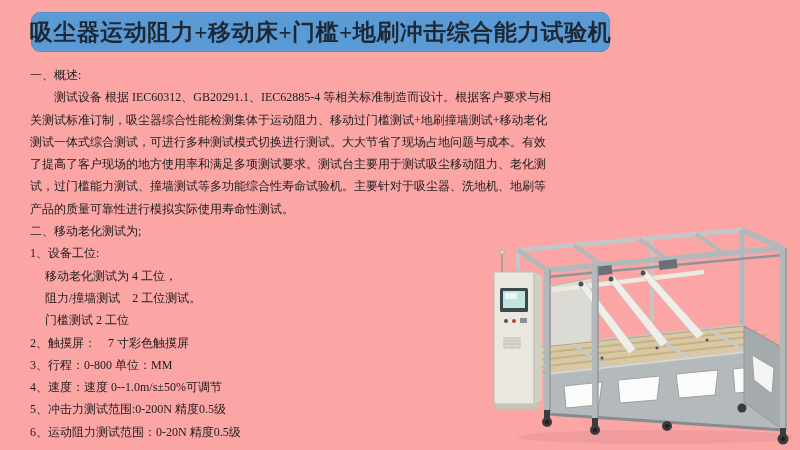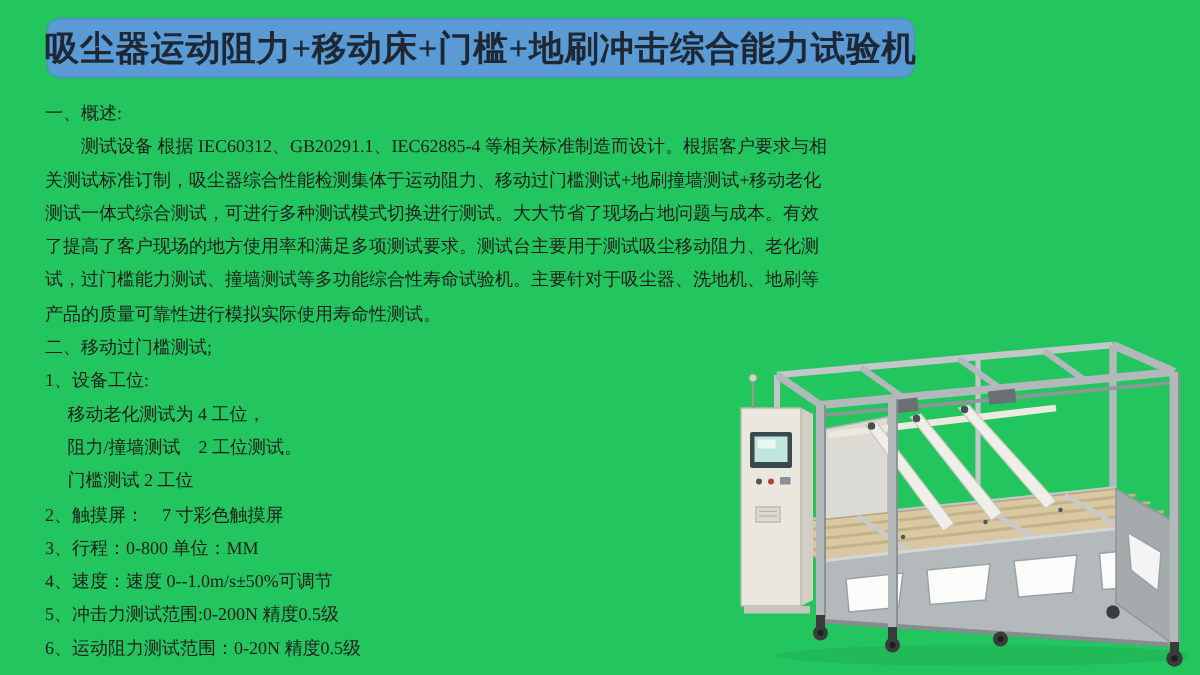--- a/index.html
+++ b/index.html
@@ -1,20 +1,20 @@
 <!DOCTYPE html>
 <html><head>
 <meta charset="utf-8">
 <style>
   html,body{margin:0;padding:0;}
   body{
     width:800px;height:450px;background:#ffffff;position:relative;overflow:hidden;
     font-family:"Liberation Serif","DejaVu Serif",serif;
   }
-  .page{position:absolute;inset:0;background:#22c55e;}
+  .page{position:absolute;inset:0;background:#fca5a5;}
 
   
   .title-bar{
     position:absolute;left:31px;top:12px;width:579px;height:40px;
     background:#5b9bd5;border:1px solid #4f90c9;border-radius:9px;
     display:flex;align-items:center;justify-content:center;box-sizing:border-box;
   }
   .title-text{
     font-size:23px;font-weight:bold;color:#1e2834;letter-spacing:0.5px;white-space:nowrap;
   }
@@ -50,21 +50,21 @@
 
 
   <div class="text-flow">
     <div class="tline">一、概述:</div>
     <div class="tline">　　测试设备 根据 IEC60312、GB20291.1、IEC62885-4 等相关标准制造而设计。根据客户要求与相
 关测试标准订制，吸尘器综合性能检测集体于运动阻力、移动过门槛测试+地刷撞墙测试+移动老化
 测试一体式综合测试，可进行多种测试模式切换进行测试。大大节省了现场占地问题与成本。有效
 了提高了客户现场的地方使用率和满足多项测试要求。测试台主要用于测试吸尘移动阻力、老化测
 试，过门槛能力测试、撞墙测试等多功能综合性寿命试验机。主要针对于吸尘器、洗地机、地刷等
 产品的质量可靠性进行模拟实际使用寿命性测试。</div>
-    <div class="tline">二、移动过门槛测试;</div>
+    <div class="tline">二、移动老化测试为;</div>
     <div class="tline">1、设备工位:
 　 移动老化测试为 4 工位，
 　 阻力/撞墙测试　2 工位测试。
 　 门槛测试 2 工位
 2、触摸屏：　7 寸彩色触摸屏
 3、行程：0-800 单位：MM
 4、速度：速度 0--1.0m/s±50%可调节
 5、冲击力测试范围:0-200N 精度0.5级
 6、运动阻力测试范围：0-20N 精度0.5级</div>
   </div>

